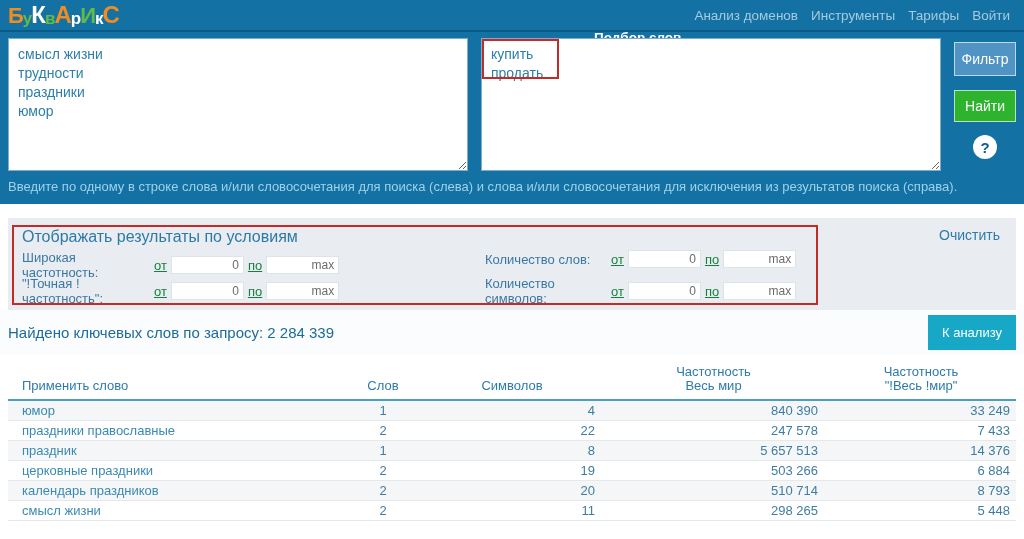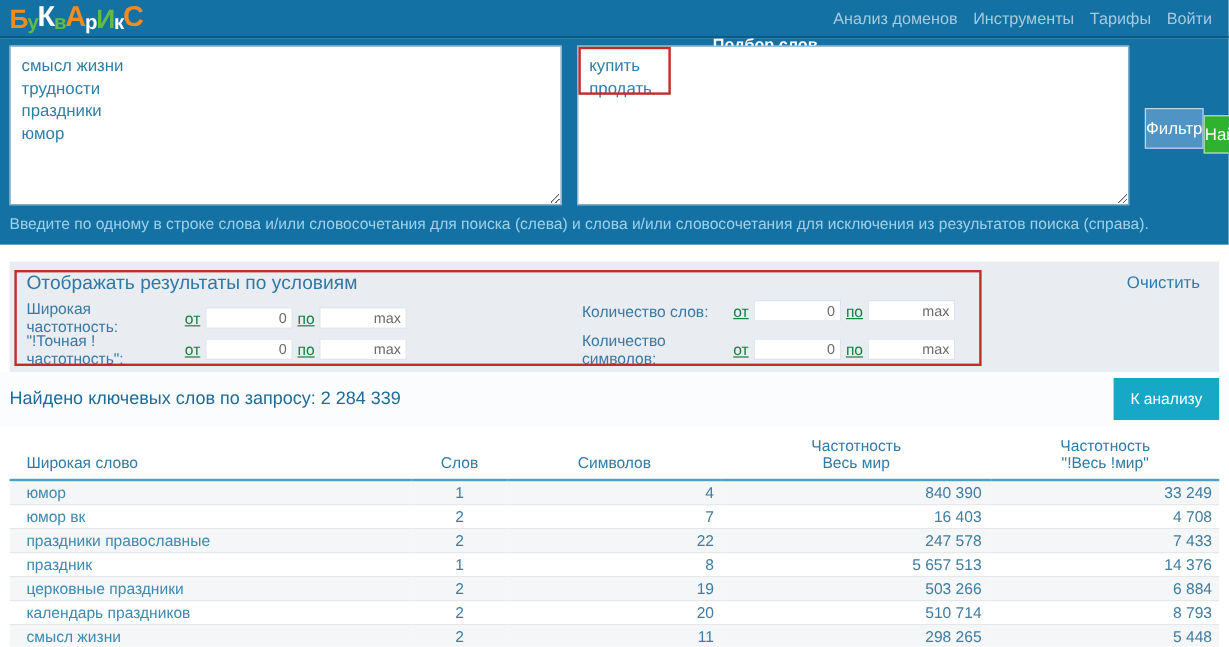--- a/index.html
+++ b/index.html
@@ -17,21 +17,21 @@
 
   
   .search-section { background:#1371a3; padding:6px 8px 10px; }
   .search-row { display:flex; gap:13px; }
   textarea { flex:1; height:133px; border:1px solid #7fadc9; background:#fff;
     color:#2e7fa8; font-family:"Liberation Sans", sans-serif; font-size:14px;
     line-height:19px; padding:6px 9px; outline:none; }
   .ta-wrap { flex:1; position:relative; display:flex; }
   .annotation-box { position:absolute; border:2px solid #c12b28; pointer-events:none; }
   .ab-exclude { left:1px; top:1px; width:77px; height:40px; }
-  .side-rail { width:62px; display:flex; flex-direction:row; align-items:center; }
+  .side-rail { width:62px; display:flex; flex-direction:column; align-items:center; }
   .btn { display:block; width:62px; text-align:center; cursor:pointer;
     font-family:"Liberation Sans", sans-serif; font-size:14px; color:#fff; }
   .btn-filter { background:#4f94c5; border:1px solid #bcd9ec; padding:8px 0; margin-top:4px; }
   .btn-find { background:#2db32d; border:1px solid #b9e3b4; padding:7px 0; margin-top:14px; }
   .help-circle { margin-top:13px; width:24px; height:24px; border-radius:50%;
     background:#fff; color:#0d5c8c; font-weight:bold; font-size:15px;
     display:flex; align-items:center; justify-content:center; cursor:pointer; }
   .hint { margin-top:8px; color:#9ed2ea; font-size:13px; }
 
   
@@ -172,45 +172,38 @@
 <table>
   <colgroup>
       <col class="c1">
       <col class="c2">
       <col class="c3">
       <col class="c4">
       <col class="c5">
     </colgroup>
   <thead>
     <tr>
-      <th class="h1">Широкая слово</th>
+      <th class="h1">Применить слово</th>
       <th>Слов</th>
       <th>Символов</th>
       <th>Частотность
 Весь мир</th>
       <th>Частотность
 "!Весь !мир"</th>
     </tr>
   </thead>
   <tbody id="table-body">
   <tr>
     <td class="keyword">юмор</td>
     <td class="num-c">1</td>
     <td class="num-r">4</td>
     <td class="num-r pr8">840 390</td>
     <td class="num-r">33 249</td>
   </tr>
 
-  <tr>
-    <td class="keyword">юмор вк</td>
-    <td class="num-c">2</td>
-    <td class="num-r">7</td>
-    <td class="num-r pr8">16 403</td>
-    <td class="num-r">4 708</td>
-  </tr>
 
   <tr>
     <td class="keyword">праздники православные</td>
     <td class="num-c">2</td>
     <td class="num-r">22</td>
     <td class="num-r pr8">247 578</td>
     <td class="num-r">7 433</td>
   </tr>
 
   <tr>

